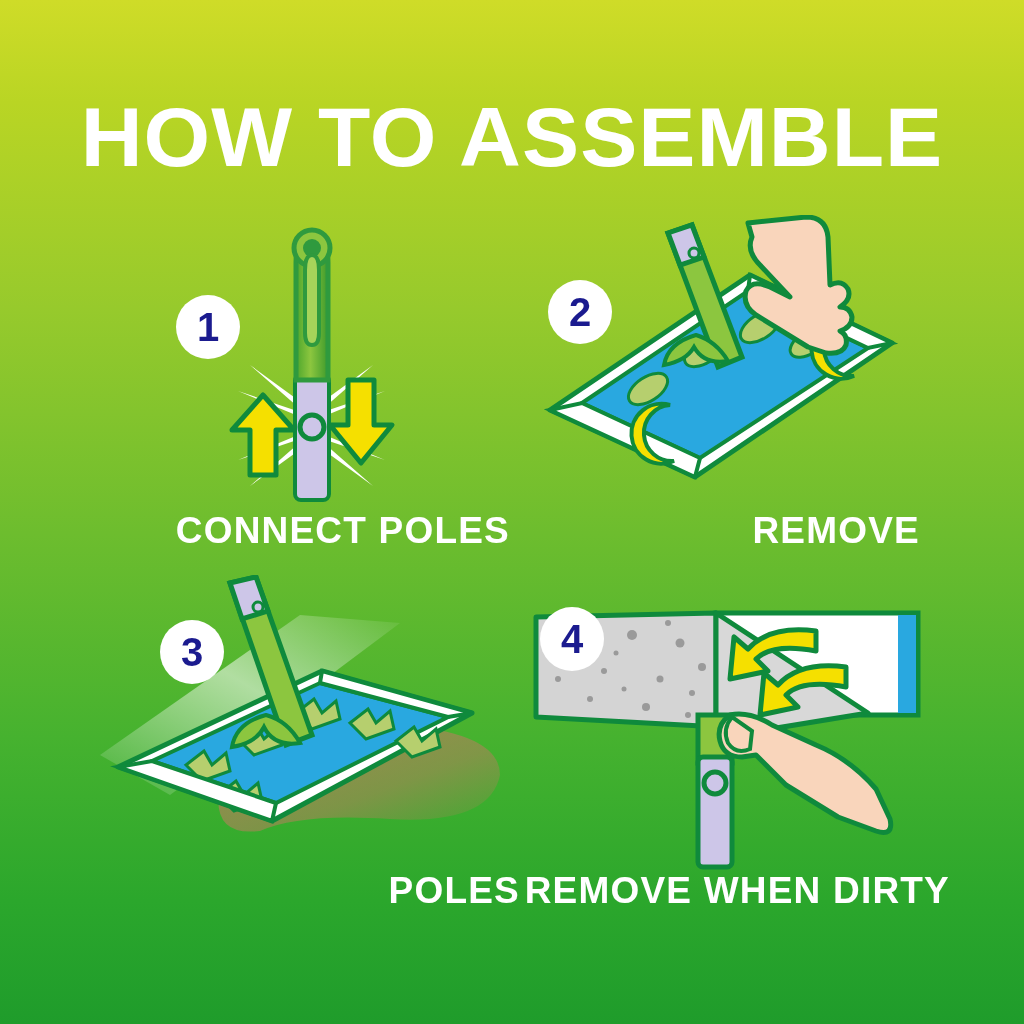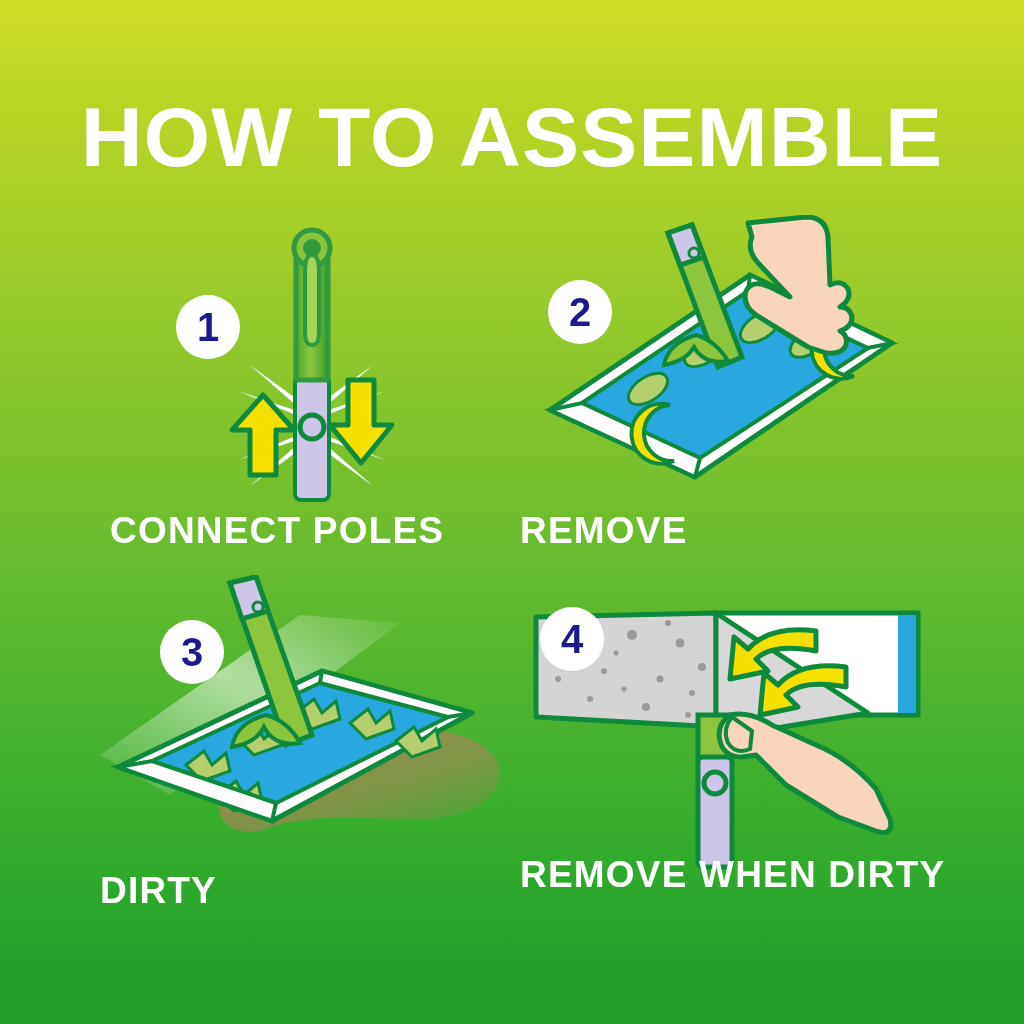--- a/index.html
+++ b/index.html
@@ -13,39 +13,39 @@
   .title{
     position:absolute;left:0;top:95px;width:1024px;text-align:center;
     color:#ffffff;font-size:84px;font-weight:bold;letter-spacing:1px;
     line-height:1;white-space:nowrap;
     transform:scaleX(1.02);
   }
 
   .step{position:absolute;}
   .stage{position:absolute;left:0;top:0;}
   .caption{
-    position:absolute;width:100%;text-align:left;color:#ffffff;
+    position:absolute;width:100%;text-align:right;color:#ffffff;
     font-weight:bold;font-size:37px;letter-spacing:1.2px;white-space:nowrap;
   }
   .badge{
     position:absolute;width:64px;height:64px;border-radius:50%;
     background:#ffffff;display:flex;align-items:center;justify-content:center;
     color:#1b1b8f;font-size:40px;font-weight:bold;line-height:1;
   }
 
   
   #step1{left:110px;top:215px;width:400px;height:330px;}
   #step2{left:520px;top:215px;width:400px;height:330px;}
   #step3{left:100px;top:575px;width:420px;height:340px;}
   #step4{left:520px;top:575px;width:430px;height:340px;}
 
   #step1 .caption{top:295px;}
   #step2 .caption{top:295px;}
   #step3 .caption{top:295px;}
-  #step4 .caption{top:279px;}
+  #step4 .caption{top:295px;}
 
   #step1 .badge{left:66px;top:80px;}
   #step2 .badge{left:28px;top:65px;}
   #step3 .badge{left:60px;top:45px;}
   #step4 .badge{left:20px;top:32px;}
 </style>
 </head>
 <body>
 
 <div class="poster">
@@ -174,21 +174,21 @@
         <path d="M220 108 L222 96 L372 138 L348 142 Z" fill="#ffffff" stroke="#0f8a3c" stroke-width="4"></path>
 
         <path d="M130 8 L156 2 L212 160 L186 170 Z" fill="#8cc63f" stroke="#0f8a3c" stroke-width="5"></path>
         <path d="M130 8 L156 2 L168 36 L142 44 Z" fill="#cdc6e8" stroke="#0f8a3c" stroke-width="5"></path>
         <circle cx="158" cy="32" r="5" fill="#cdc6e8" stroke="#0f8a3c" stroke-width="3"></circle>
         <path d="M166 140 q-30 8 -34 32 q24 -4 32 -20 q10 20 36 16 q-12 -22 -34 -28 Z" fill="#8cc63f" stroke="#0f8a3c" stroke-width="4"></path>
       </g>
     </svg>
 
     <div class="badge">3</div>
-    <div class="caption">DIRTY</div>
+    <div class="caption">POLES</div>
   </div>
 
   <div class="step" id="step4">
     <svg class="stage" width="430" height="300" viewBox="0 0 430 300">
 
       <g>
         <path d="M196 38 L398 38 L398 140 L196 140 Z" fill="#ffffff" stroke="#0f8a3c" stroke-width="5"></path>
         <rect x="378" y="40" width="18" height="98" fill="#29a8e0"></rect>
       </g>
 

